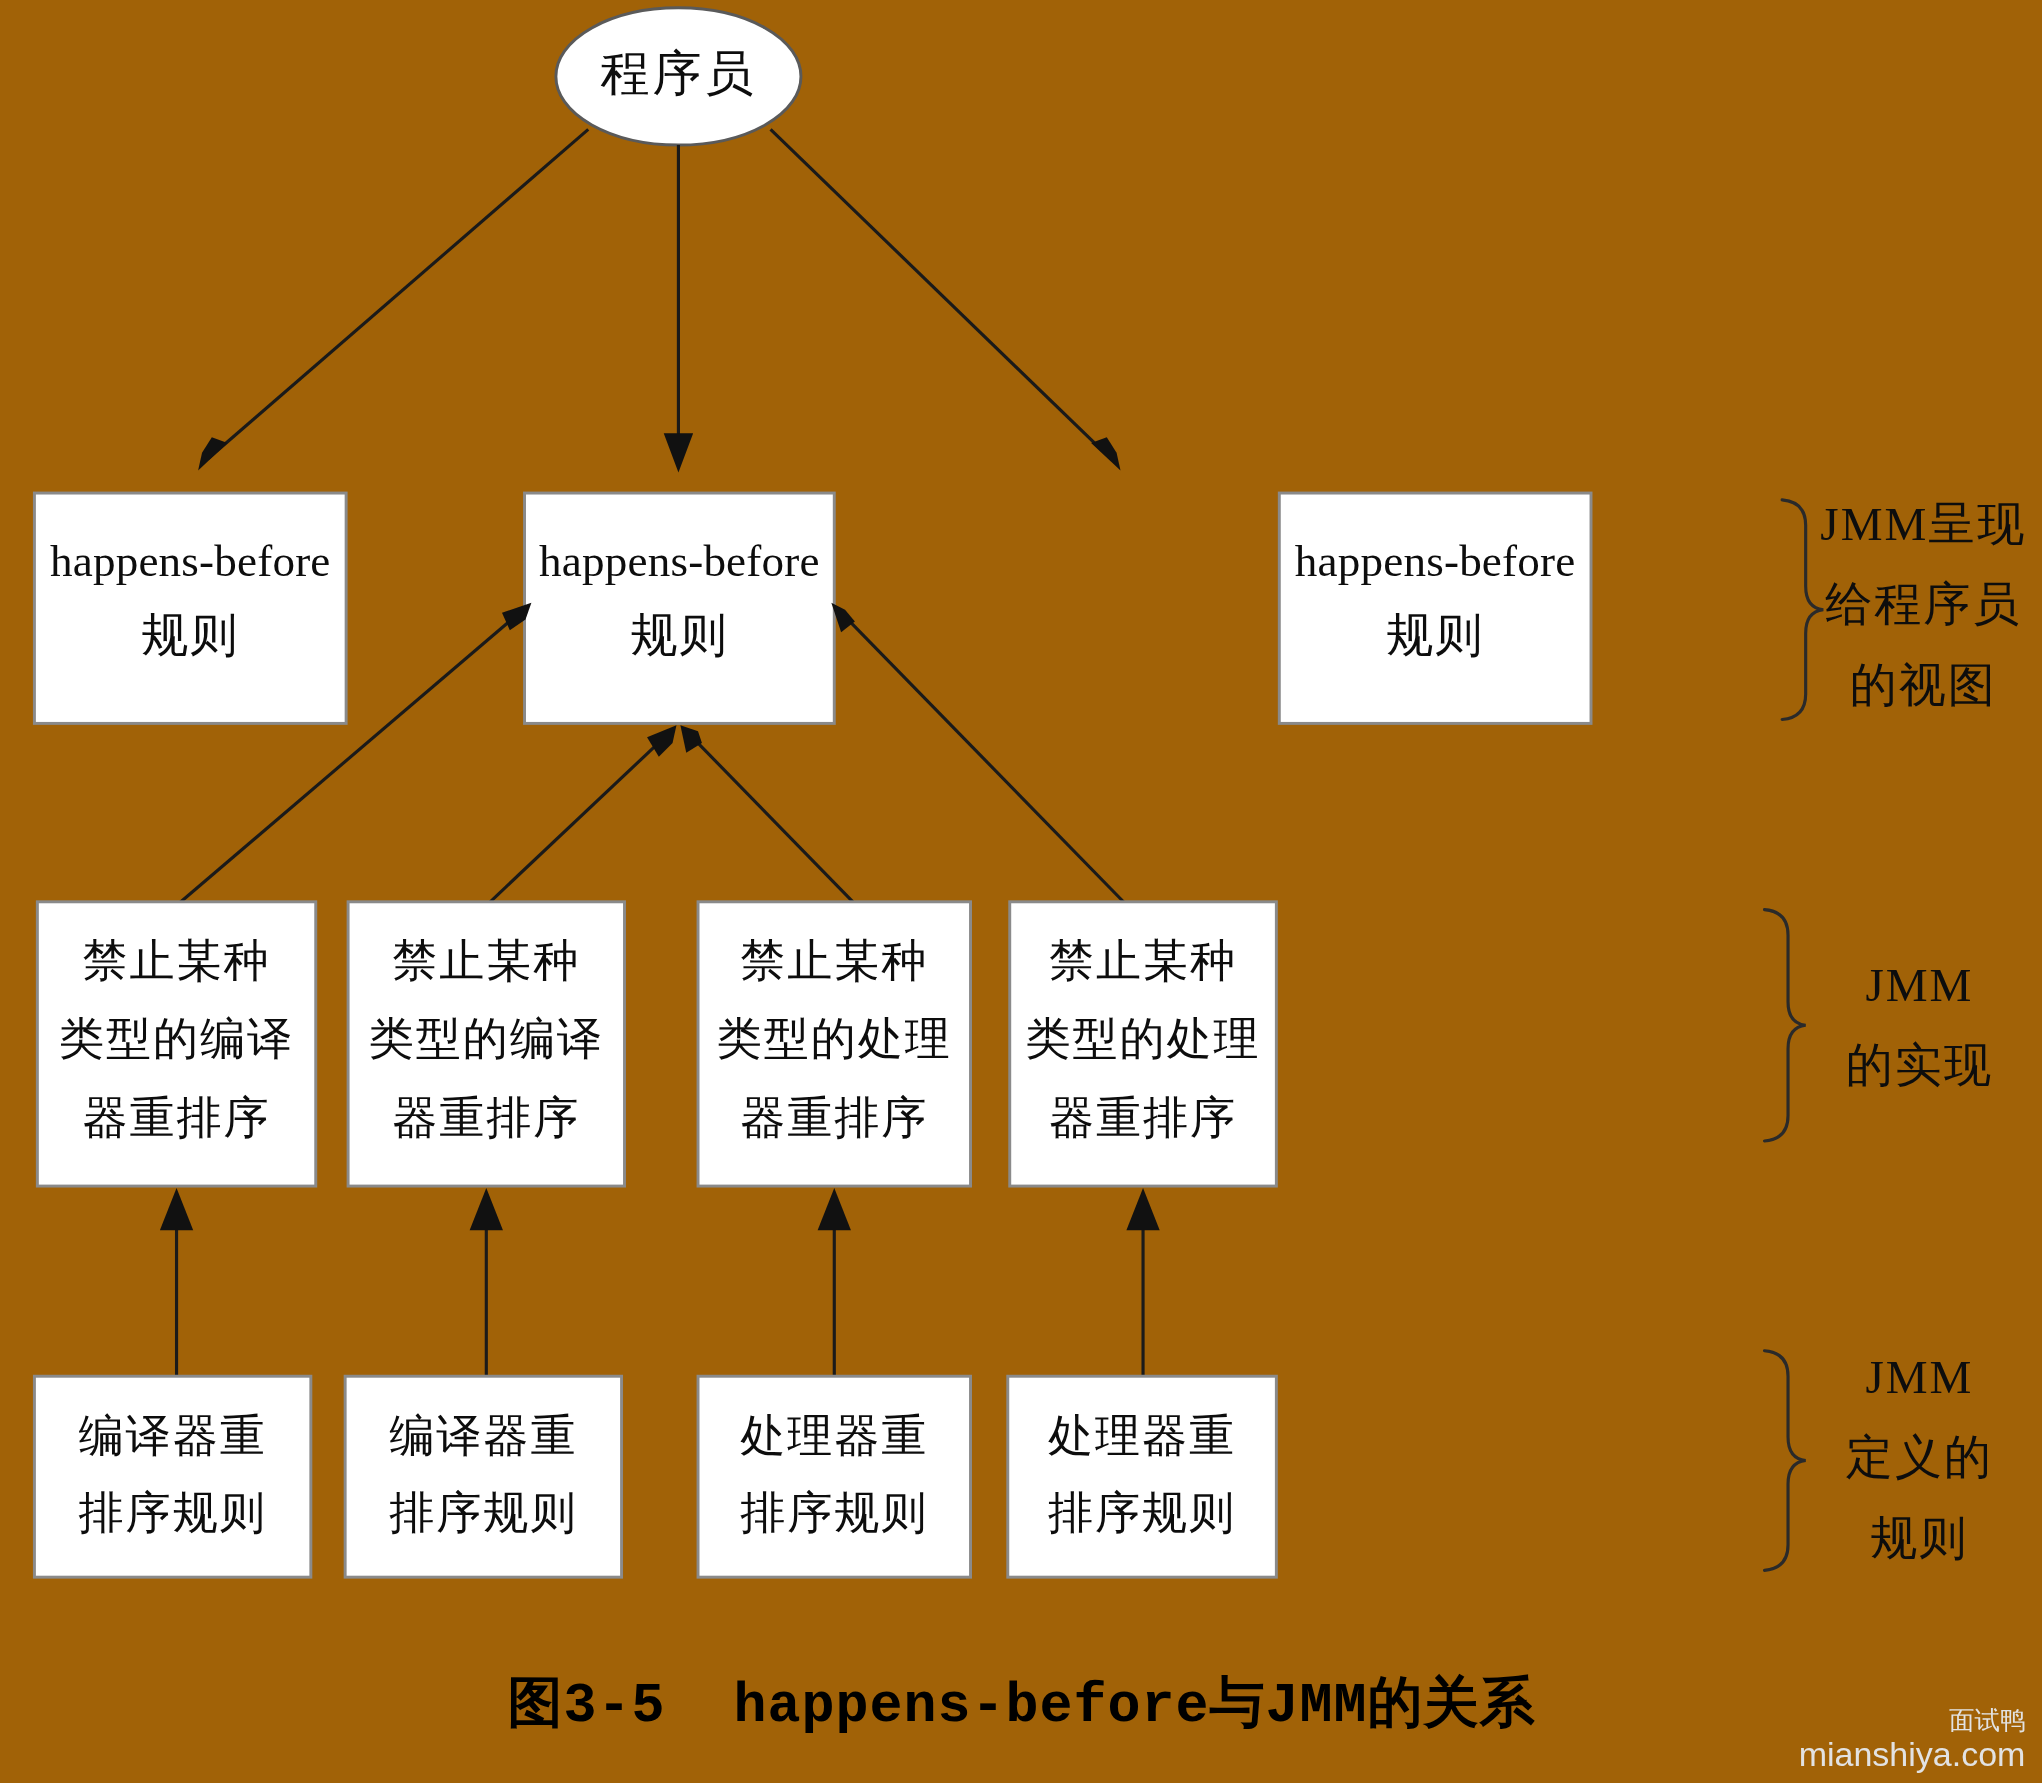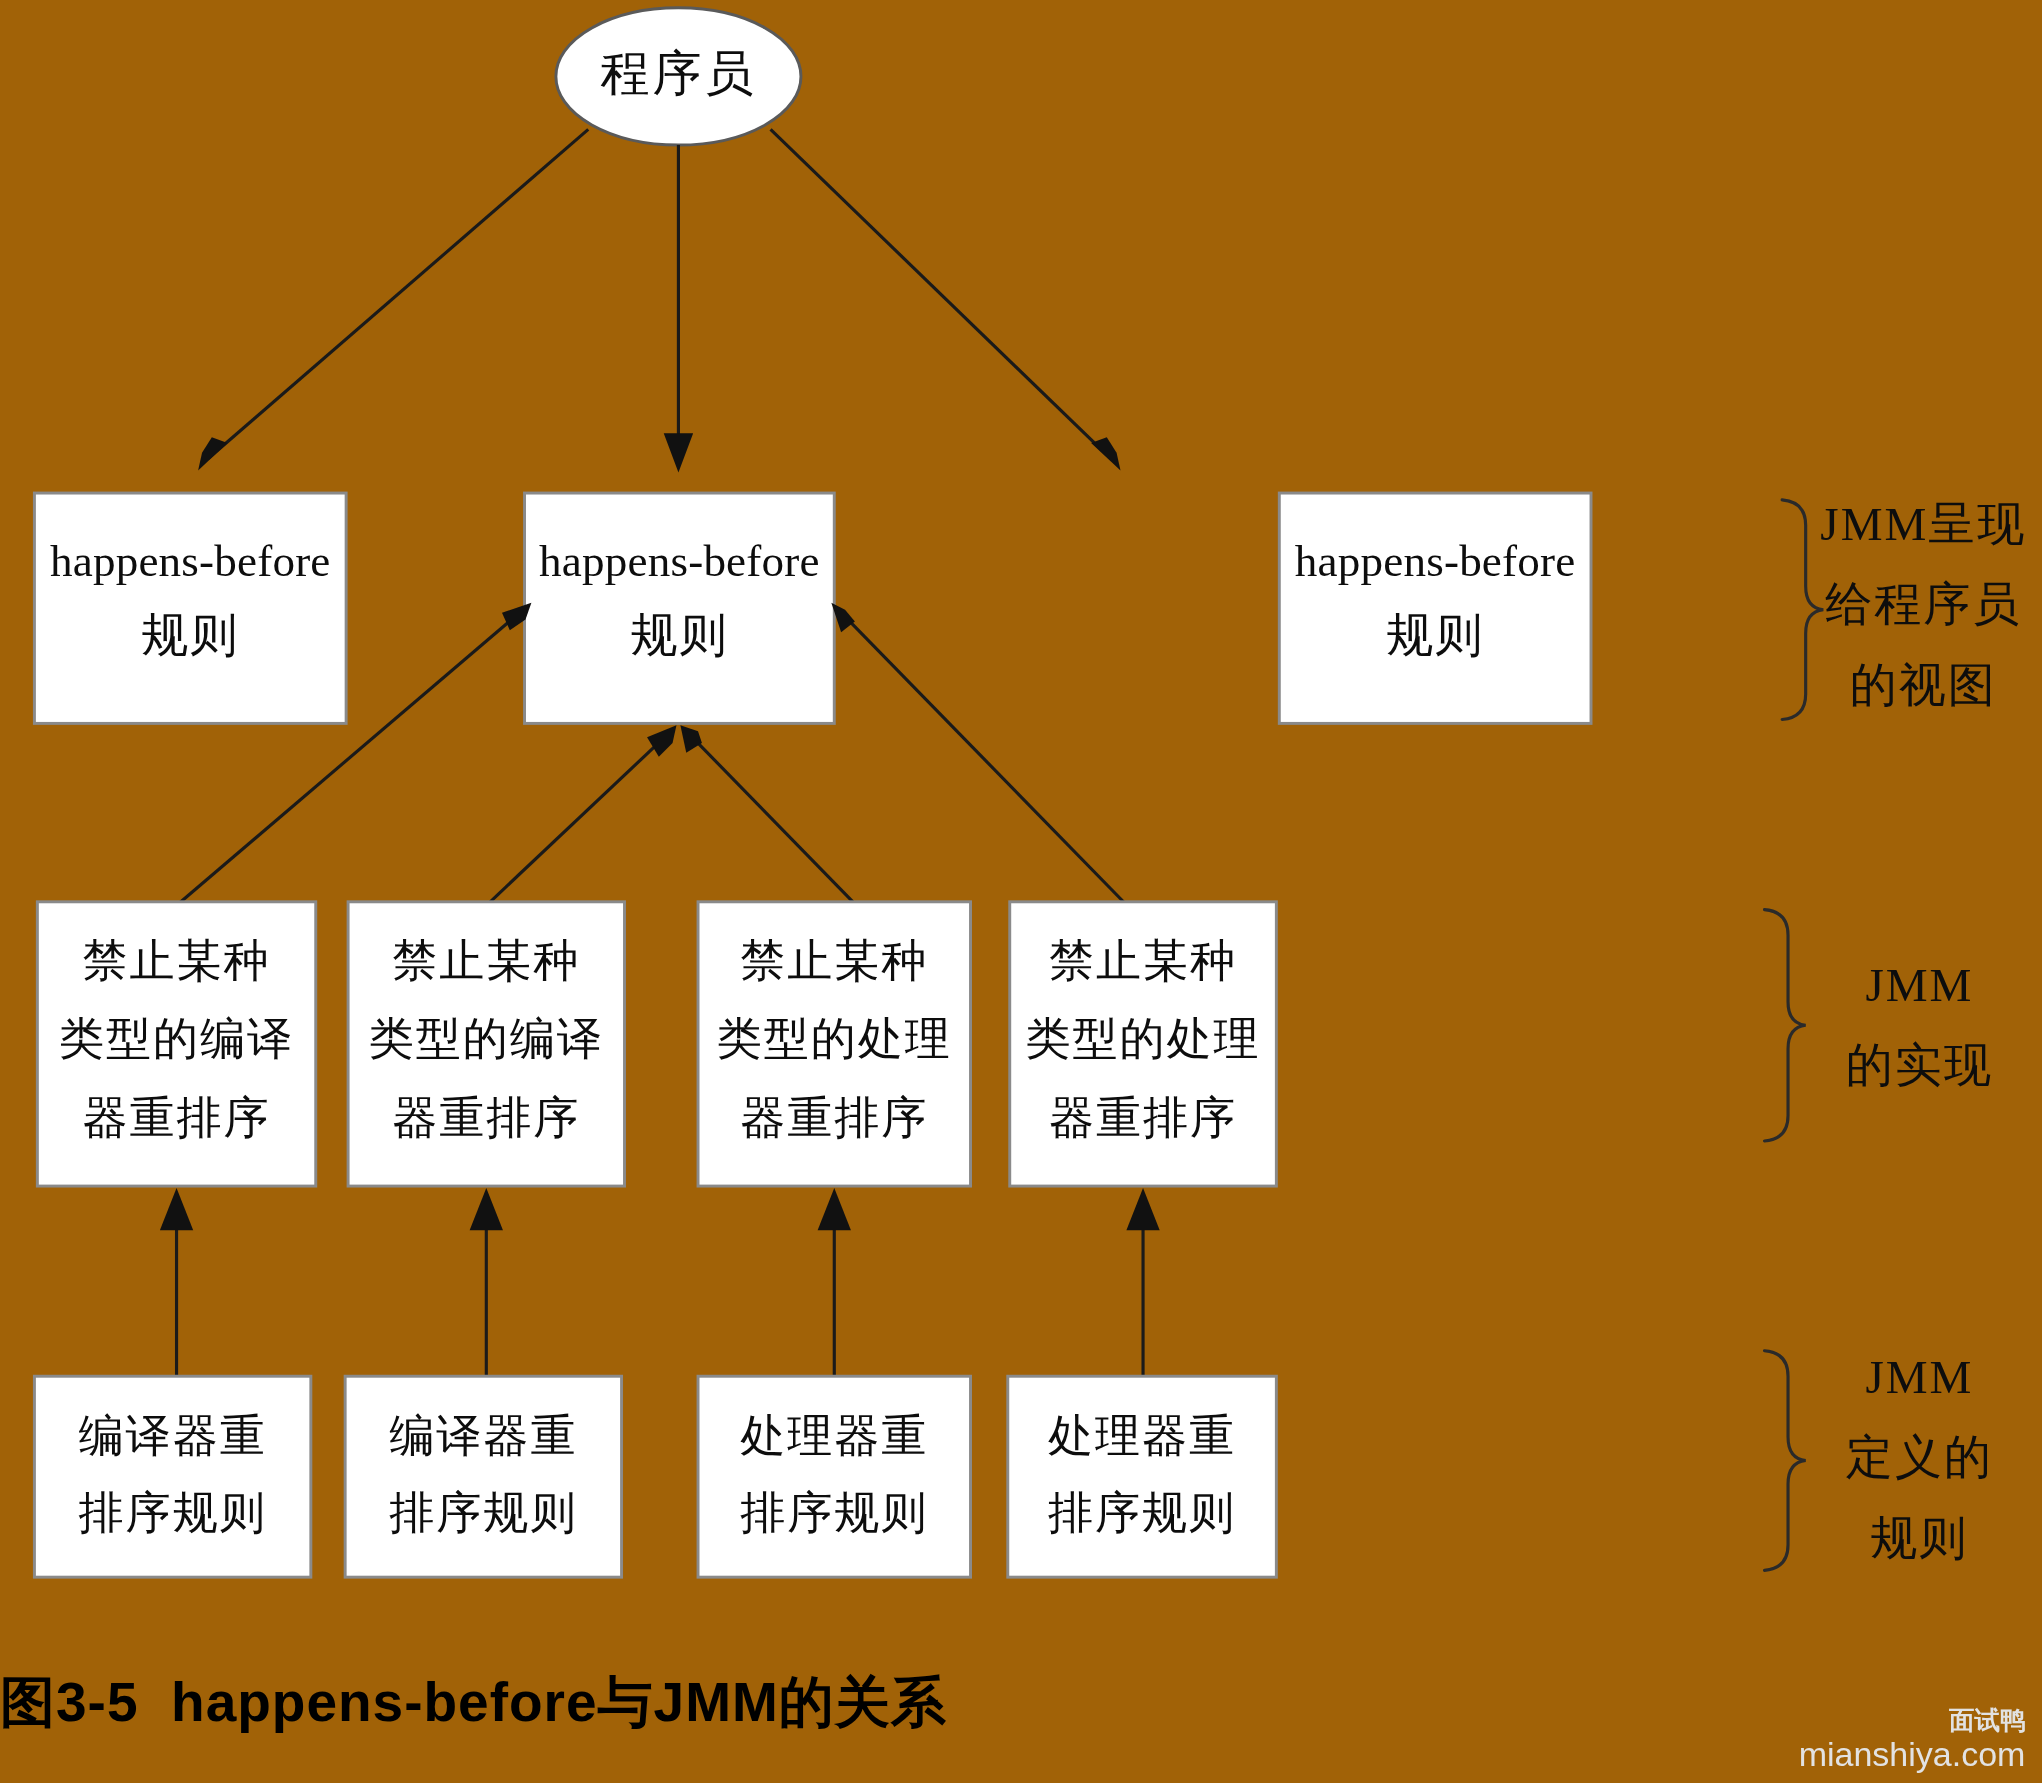--- a/index.html
+++ b/index.html
@@ -58,39 +58,39 @@
   .lbl-en { font-size: 46px; letter-spacing: 0.2px; }
   .lbl-cn { font-size: 48px; letter-spacing: 2px; }
   .lbl-cn-sm { font-size: 46px; letter-spacing: 2px; }
   .lbl-ellipse { font-size: 50px; letter-spacing: 3px; }
   .lbl-side { font-size: 48px; letter-spacing: 2px; }
   .caption {
     position: absolute;
     left: 0;
     top: 1666px;
     width: 2043px;
-    text-align: left;
-    font-family: Liberation Sans, sans-serif;
+    text-align: center;
+    font-family: Liberation Mono, monospace;
     font-size: 55px;
     font-weight: bold;
     color: #000000;
     letter-spacing: 1px;
     white-space: pre;
   }
   .watermark {
     position: absolute;
     right: 17.6px;
     bottom: 9.8px;
     text-align: right;
     font-family: "Liberation Sans", "DejaVu Sans", sans-serif;
     color: #e2e2e2;
     line-height: 1.15;
     user-select: none;
   }
-  .watermark .wm-cn { font-size: 25.5px; display: block; font-weight: bold; }
+  .watermark .wm-cn { font-size: 25.5px; display: block; }
   .watermark .wm-url { font-size: 34px; display: block; }
 </style>
 </head>
 <body>
 
 <div id="page">
 
   <svg id="diagram" viewBox="0 0 2084 1820">
 
     <g>

